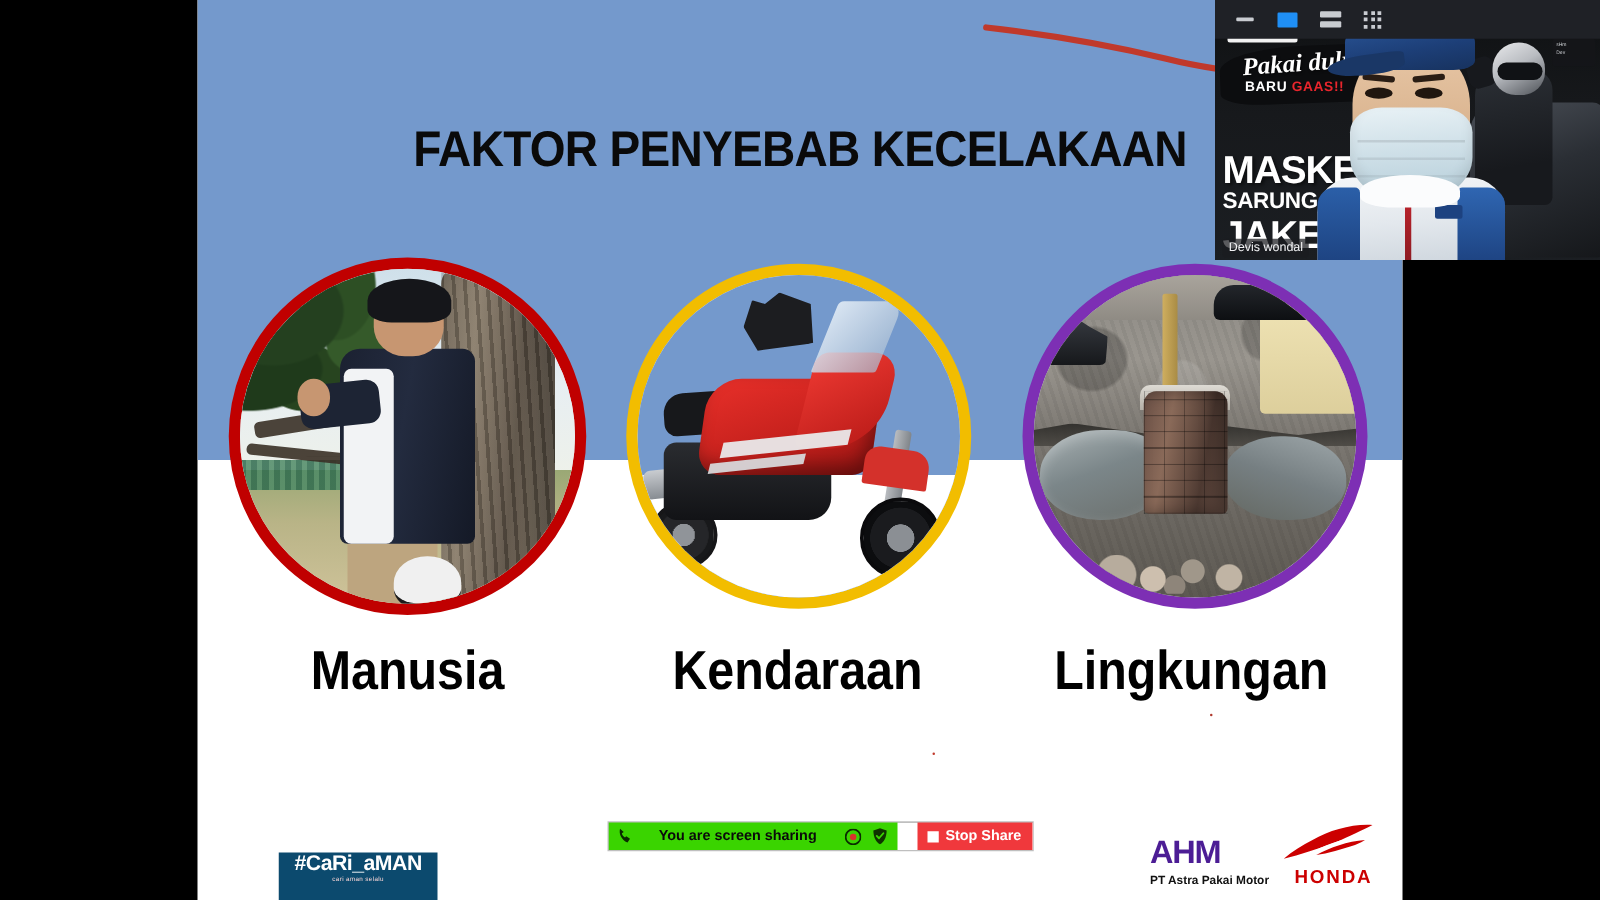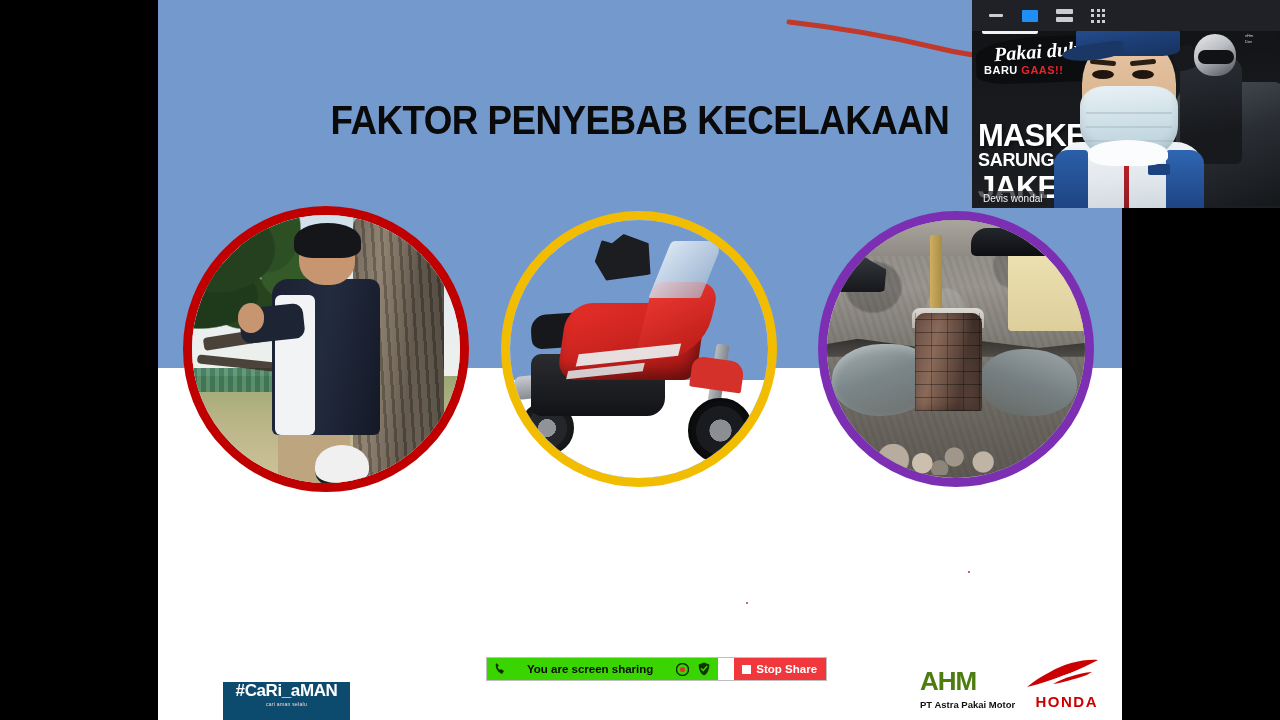--- a/index.html
+++ b/index.html
@@ -379,21 +379,21 @@
   .ahm-logo {
     position: absolute;
     right: 22px;
     bottom: 8px;
     width: 180px;
     height: 48px;
   }
   .ahm-logo .ahm-mark {
     position: absolute; left: 0; top: 2px;
     font-family: "Liberation Sans", sans-serif;
-    font-weight: 700; font-size: 26px; color: #4d7c0f;
+    font-weight: 700; font-size: 26px; color: #4c1d95;
     letter-spacing: -1px;
   }
   .ahm-logo .ahm-sub {
     position: absolute; left: 0; bottom: 2px;
     font-family: "Liberation Sans", sans-serif;
     font-weight: 700; font-size: 9.5px; color: #111;
   }
   .ahm-logo .honda-word {
     position: absolute; right: 2px; bottom: 2px;
     font-family: "Liberation Sans", sans-serif;
@@ -509,21 +509,21 @@
   .vf-pakai {
     position: absolute; left: 22px; top: 26px;
     font-family: "Liberation Serif", serif;
     font-style: italic; font-weight: 700;
     font-size: 20px; color: #ffffff;
     transform: rotate(-4deg);
     text-shadow: 1px 1px 2px rgba(0,0,0,.6);
     white-space: nowrap;
   }
   .vf-baru {
-    position: absolute; left: 12px; top: 50px;
+    position: absolute; left: 24px; top: 50px;
     font-family: "Liberation Sans", sans-serif;
     font-weight: 700; font-size: 11px; color: #ffffff;
     letter-spacing: .5px; white-space: nowrap;
   }
   .vf-baru .gaas { color: #e8252c; }
   .vf-helm {
     position: absolute; left: 6px; top: 64px;
     font-family: "Liberation Sans", sans-serif;
     font-weight: 700; font-size: 39px; color: #ffffff;
     letter-spacing: -1px; line-height: .92; white-space: nowrap;
@@ -760,20 +760,25 @@
             <div class="rd-puddle-r"></div>
             <div class="rd-pole"></div>
             <div class="rd-manhole-lip"></div>
             <div class="rd-manhole"></div>
             <div class="rd-gravel"></div>
           </div>
         </div>
       </div>
     </div>
 
+    <div class="captions-row">
+      <div class="caption k1">Manusia</div>
+      <div class="caption k2">Kendaraan</div>
+      <div class="caption k3">Lingkungan</div>
+    </div>
 
     <div class="stray-dot"></div>
     <div class="stray-dot d2"></div>
 
     <div class="cari-aman-badge">
       <span class="ca-main">#CaRi_aMAN</span>
       <span class="ca-sub">cari aman selalu</span>
     </div>
 
     <div class="ahm-logo">

